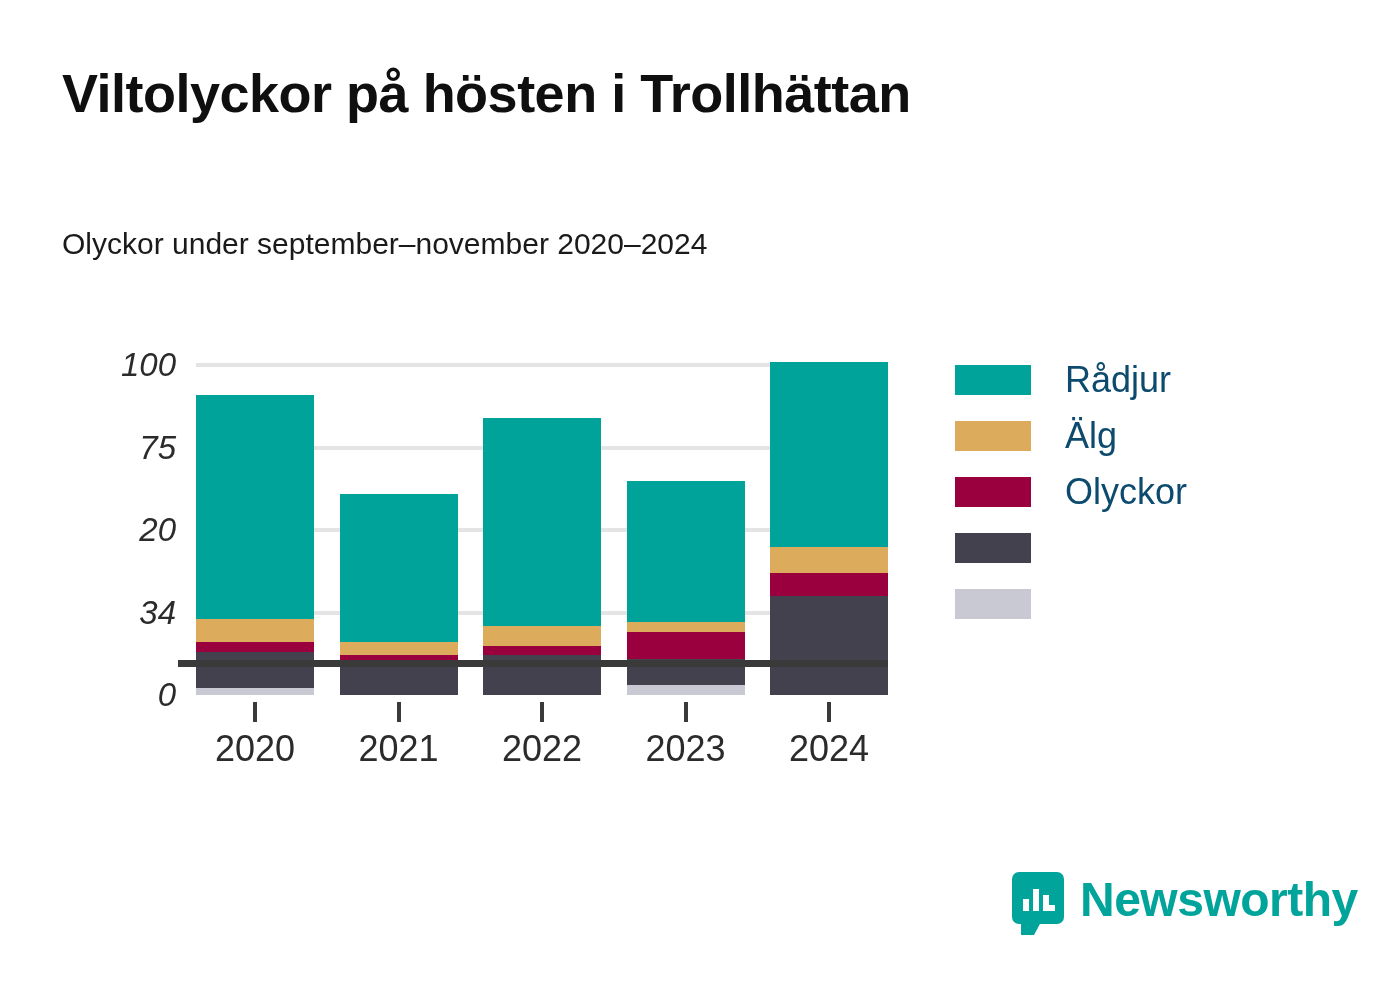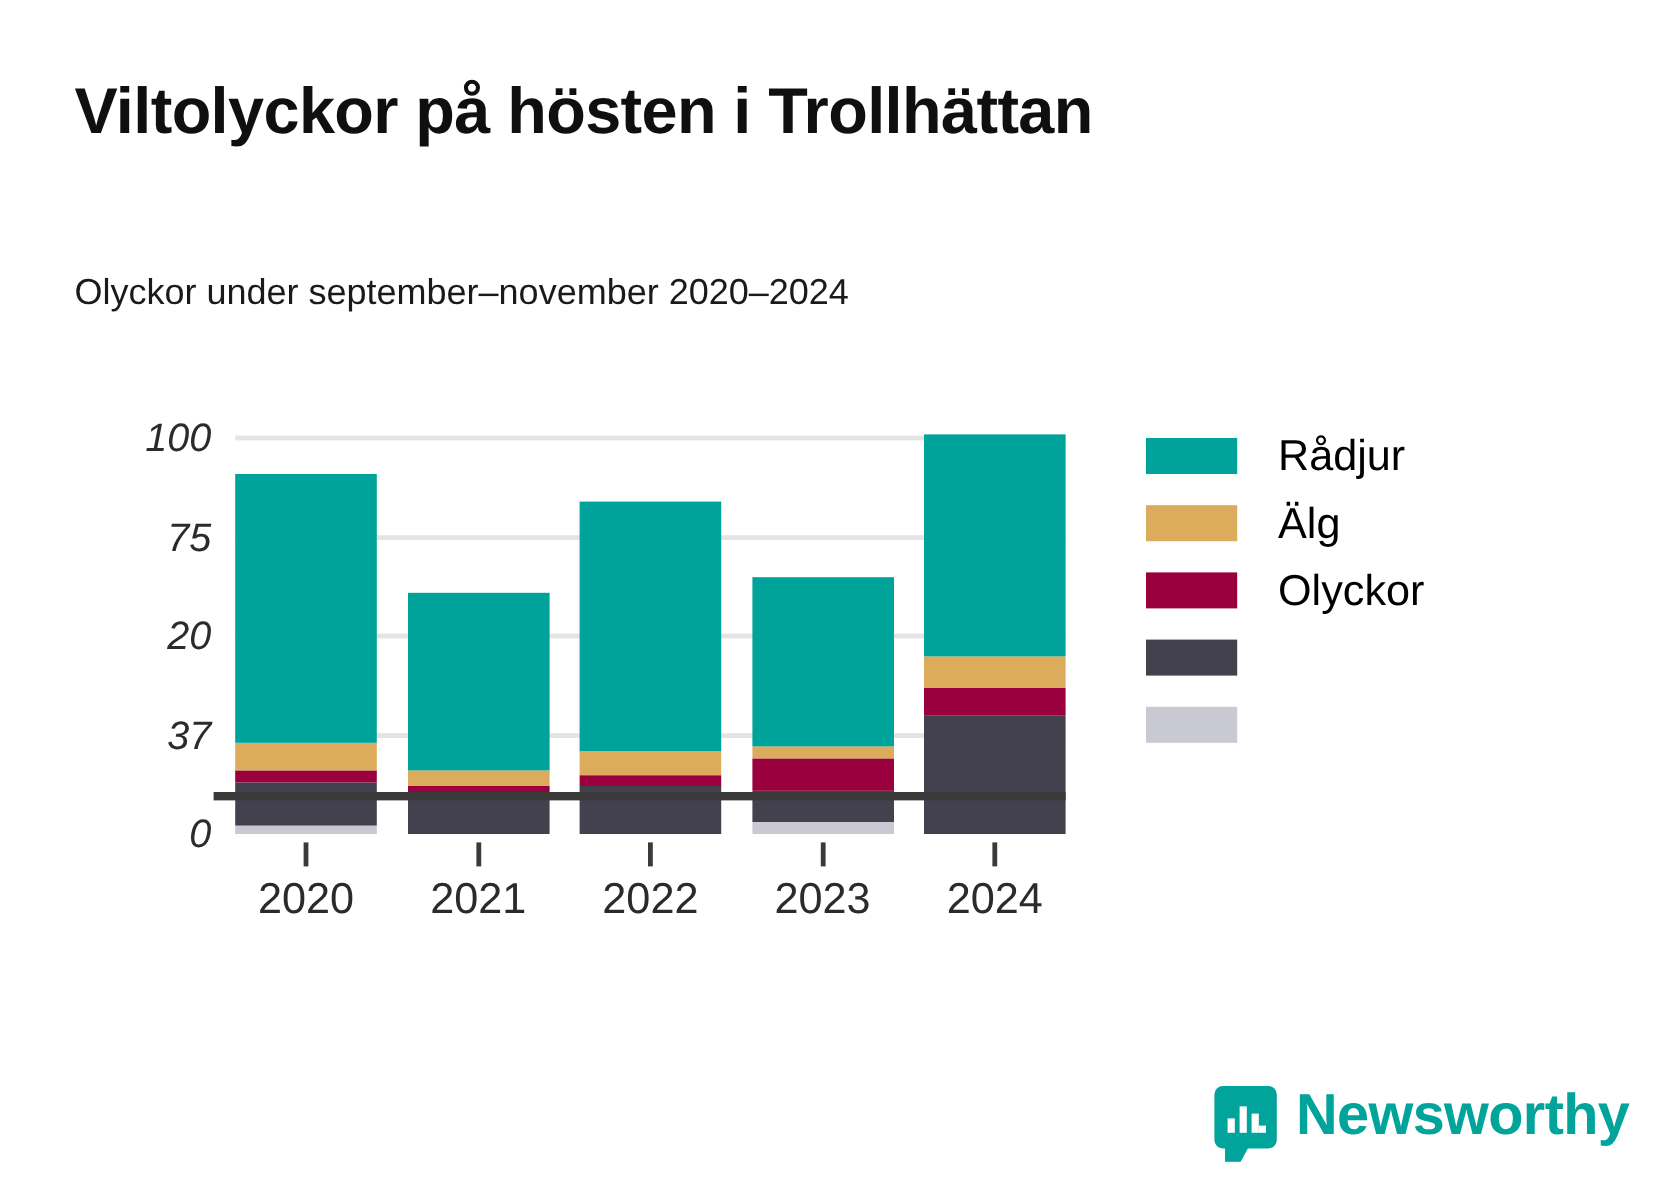--- a/index.html
+++ b/index.html
@@ -151,32 +151,31 @@
     margin-bottom: 0px;
   }
   .legend-swatch {
     width: 76px;
     height: 30px;
     flex: 0 0 auto;
   }
   .legend-label {
     margin-left: 34px;
     font-size: 36px;
-    color: #000000;
+    color: #0c4a6e;
     white-space: nowrap;
   }
 
   
   .logo {
     position: absolute;
     left: 1012px;
     top: 872px;
     display: flex;
-    align-items: flex-end;
-    margin-top: 30px;
+    align-items: flex-start;
   }
   .logo-mark {
     position: relative;
     width: 52px;
     height: 52px;
     background: #00a49a;
     border-radius: 7px;
     flex: 0 0 auto;
   }
   .logo-mark::after {
@@ -230,21 +229,21 @@
 
 <div class="page">
 
   <div class="title">Viltolyckor på hösten i Trollhättan</div>
   <div class="subtitle">Olyckor under september–november 2020–2024</div>
 
   <div class="chart">
 
     <div class="ylabels" id="ylabels">
         <span style="top: 330px;">0</span>
-        <span style="top: 247.5px;">37</span>
+        <span style="top: 247.5px;">34</span>
         <span style="top: 165px;">20</span>
         <span style="top: 82.5px;">75</span>
         <span style="top: 0px;">100</span>
       </div>
 
     <div class="plot">
       <div id="gridlines">
           <div class="gridline" style="top: 245.5px; background: rgb(228, 228, 228);"></div>
           <div class="gridline" style="top: 163px; background: rgb(228, 228, 228);"></div>
           <div class="gridline" style="top: 80.5px; background: rgb(228, 228, 228);"></div>

